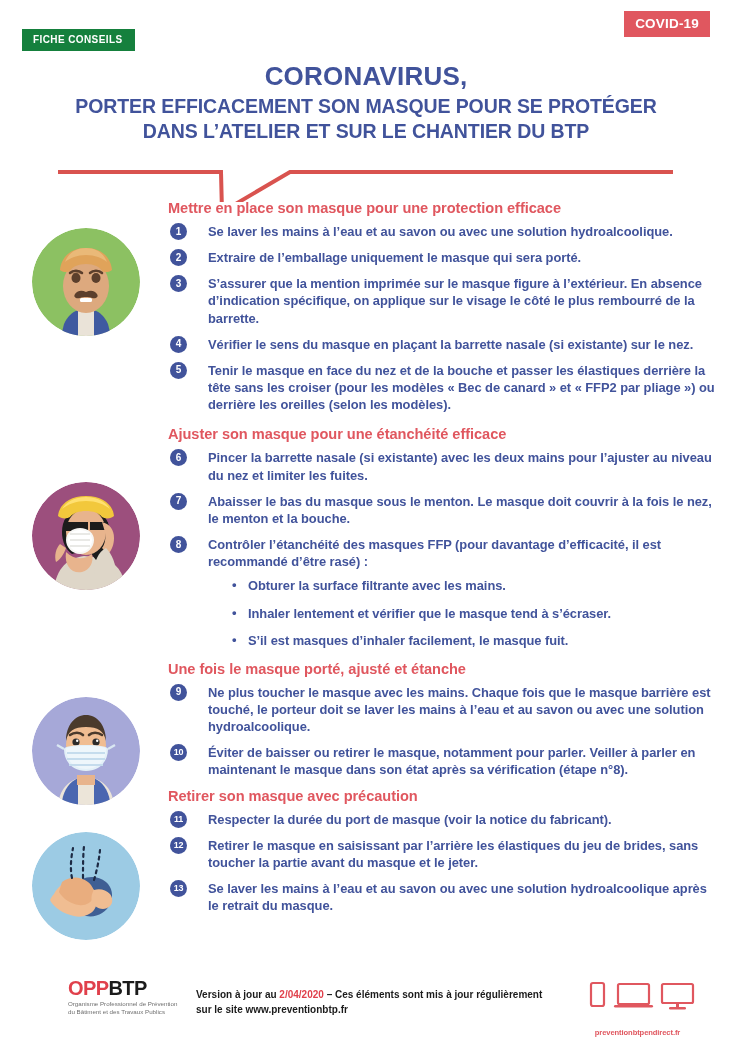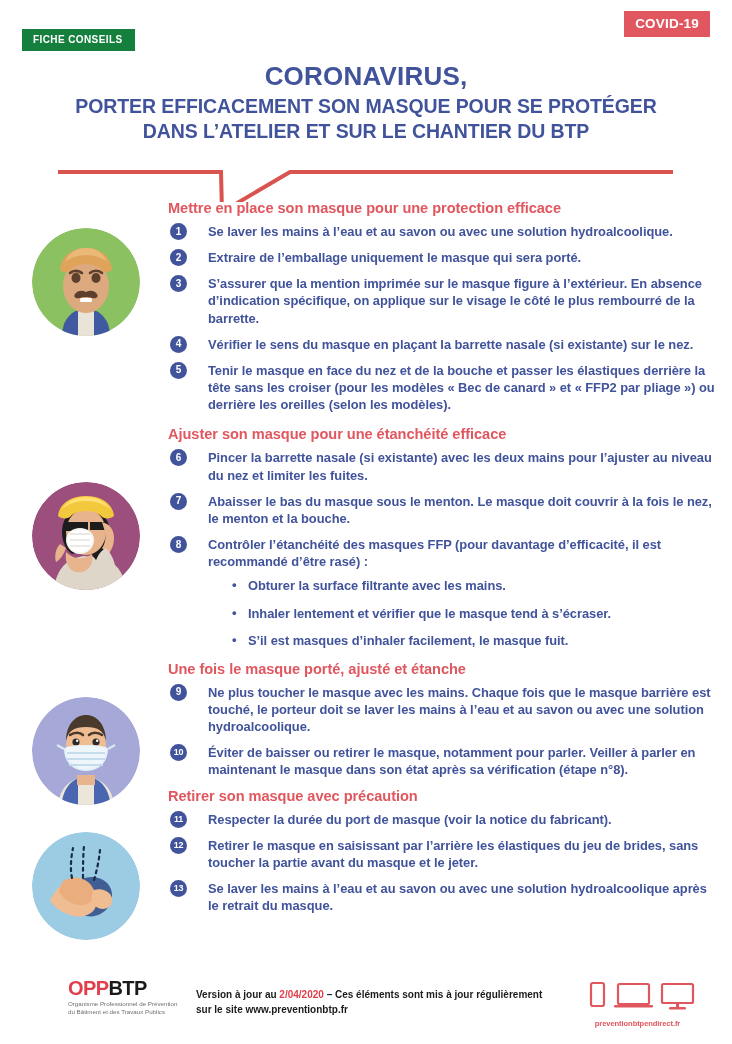--- a/index.html
+++ b/index.html
@@ -98,21 +98,21 @@
     color:#6f6f6f;font-size:6.2px;line-height:1.35;margin-top:2px;
     letter-spacing:0px;font-weight:normal;
   }
   .version{
     position:absolute;left:196px;top:15px;width:350px;
     color:#1b1b1b;font-size:10px;font-weight:bold;line-height:1.5;
   }
   .version .date{color:#e0404b;}
   .devices{position:absolute;right:22px;top:6px;width:145px;text-align:center;}
   .devices-label{
-    color:#e0575f;font-size:7.6px;font-weight:bold;margin-top:3px;letter-spacing:-.1px;
+    color:#e0575f;font-size:7.6px;font-weight:bold;margin-top:12px;letter-spacing:-.1px;
   }
 </style>
 </head>
 <body>
 
 <div class="page">
 
   <div class="header">
     <div class="badge-fiche">FICHE CONSEILS</div>
     <div class="badge-covid">COVID-19</div>

